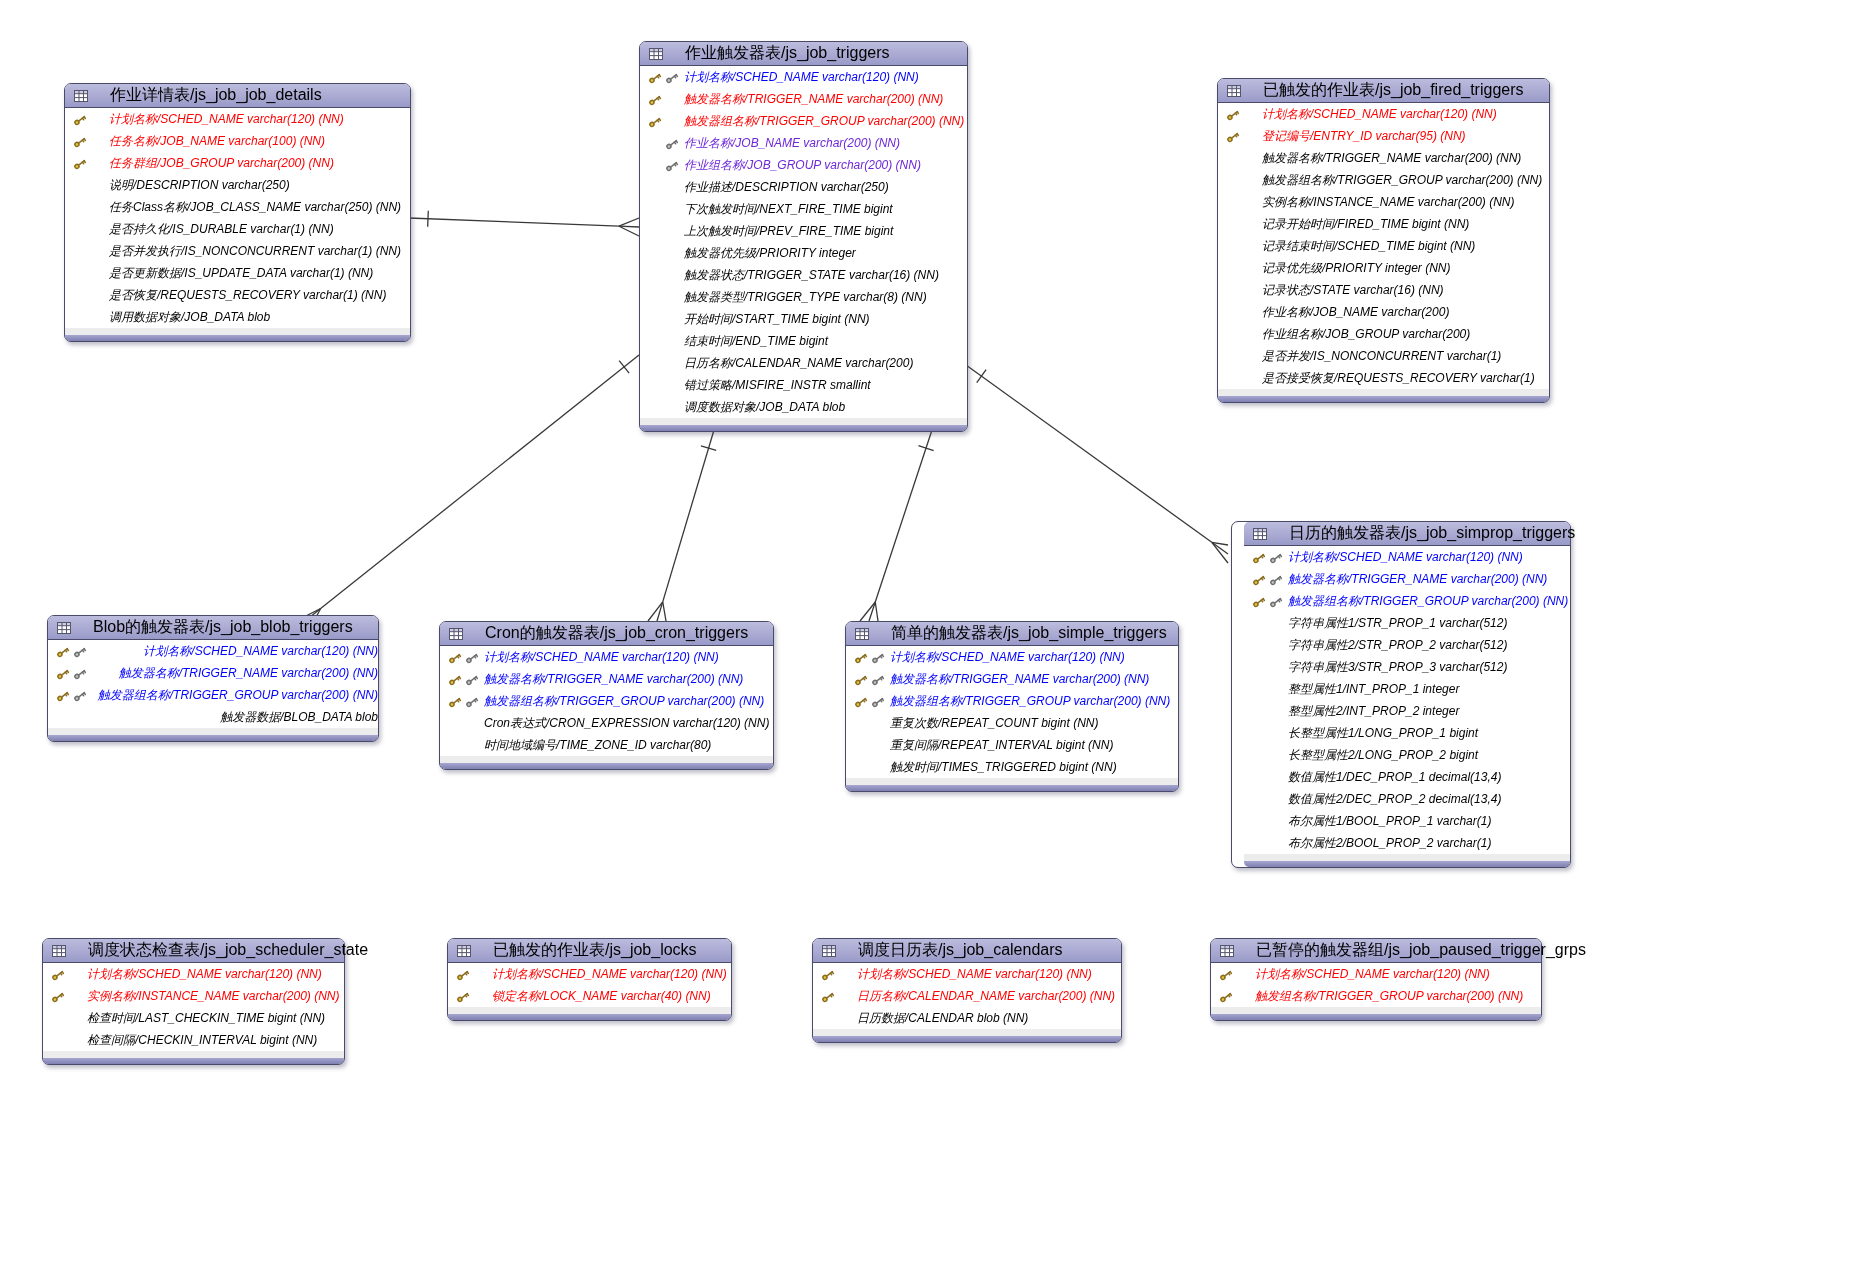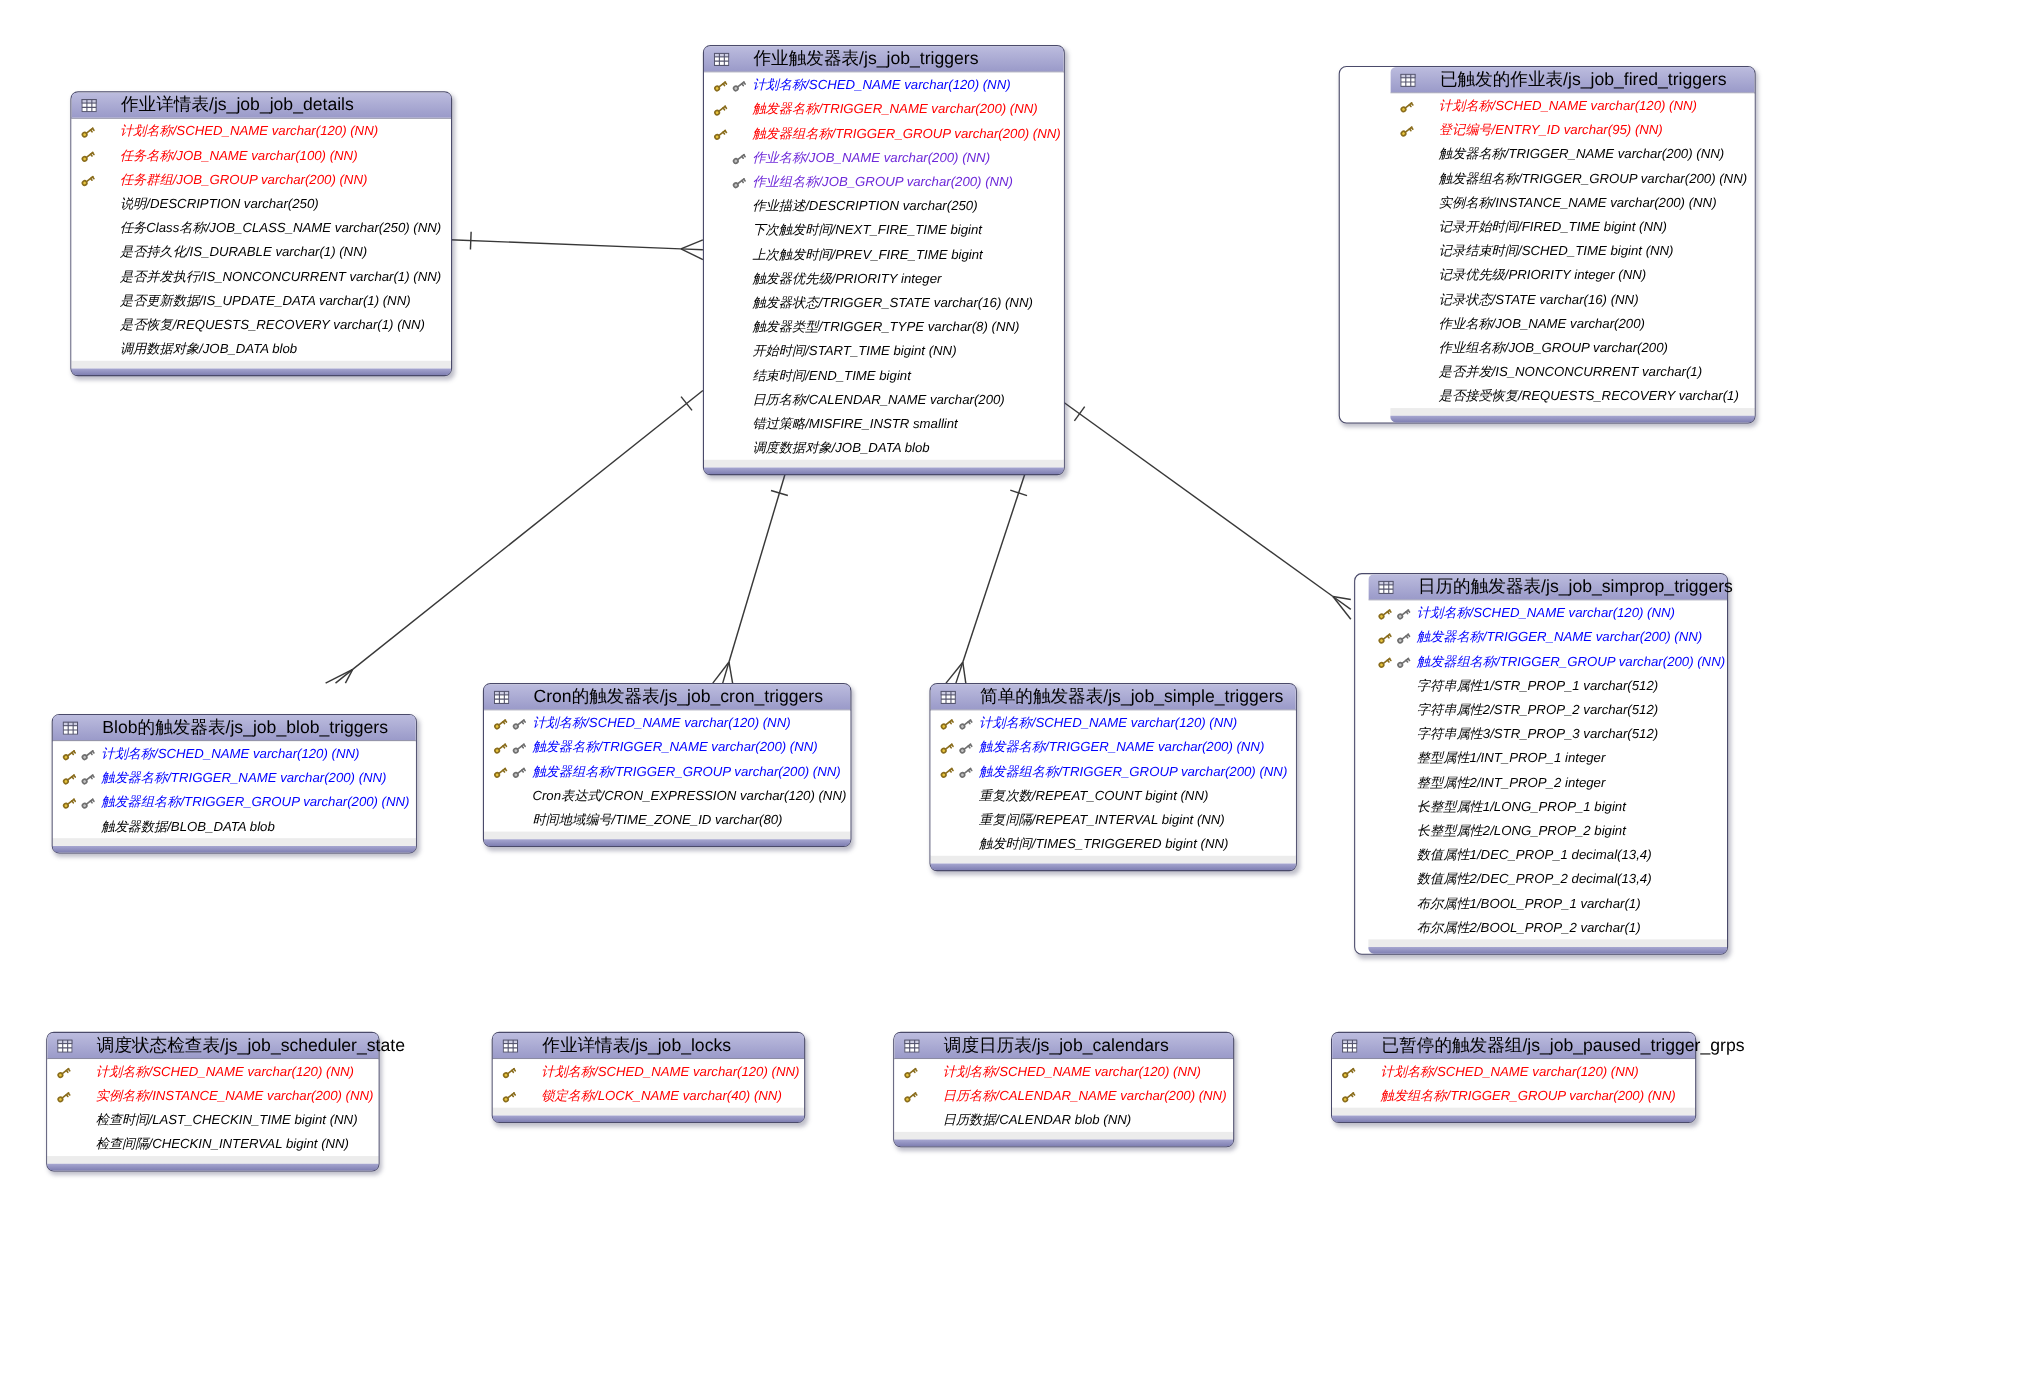--- a/index.html
+++ b/index.html
@@ -193,21 +193,21 @@
           <div class="er-row black"><span>触发器类型/TRIGGER_TYPE varchar(8) (NN)</span></div>
           <div class="er-row black"><span>开始时间/START_TIME bigint (NN)</span></div>
           <div class="er-row black"><span>结束时间/END_TIME bigint</span></div>
           <div class="er-row black"><span>日历名称/CALENDAR_NAME varchar(200)</span></div>
           <div class="er-row black"><span>错过策略/MISFIRE_INSTR smallint</span></div>
           <div class="er-row black"><span>调度数据对象/JOB_DATA blob</span></div>
         </div>
         <div class="er-footer-strip"></div>
         <div class="er-footer-bar"></div>
       </div>
-      <div class="er-table" style="left: 1217px; top: 60px; width: 331px; padding-left: 46px;">
+      <div class="er-table" style="left: 1217px; top: 78px; width: 331px;">
         <div class="er-header">
           <span>
             <svg class="tbl-icon" width="14" height="12" viewBox="0 0 14 12">
               <rect x="0.5" y="0.5" width="13" height="11" fill="#ffffff" stroke="#55556e"></rect>
               <rect x="0.5" y="0.5" width="13" height="3.2" fill="#cdcde2" stroke="#55556e"></rect>
               <line x1="5" y1="0.5" x2="5" y2="11.5" stroke="#55556e"></line>
               <line x1="9.5" y1="0.5" x2="9.5" y2="11.5" stroke="#55556e"></line>
               <line x1="0.5" y1="7.6" x2="13.5" y2="7.6" stroke="#55556e"></line>
             </svg>
           </span>
@@ -312,21 +312,21 @@
           <div class="er-row black"><span>长整型属性1/LONG_PROP_1 bigint</span></div>
           <div class="er-row black"><span>长整型属性2/LONG_PROP_2 bigint</span></div>
           <div class="er-row black"><span>数值属性1/DEC_PROP_1 decimal(13,4)</span></div>
           <div class="er-row black"><span>数值属性2/DEC_PROP_2 decimal(13,4)</span></div>
           <div class="er-row black"><span>布尔属性1/BOOL_PROP_1 varchar(1)</span></div>
           <div class="er-row black"><span>布尔属性2/BOOL_PROP_2 varchar(1)</span></div>
         </div>
         <div class="er-footer-strip"></div>
         <div class="er-footer-bar"></div>
       </div>
-      <div class="er-table" style="left: 47px; top: 649px; width: 330px;">
+      <div class="er-table" style="left: 47px; top: 615px; width: 330px; text-align: right;">
         <div class="er-header">
           <span>
             <svg class="tbl-icon" width="14" height="12" viewBox="0 0 14 12">
               <rect x="0.5" y="0.5" width="13" height="11" fill="#ffffff" stroke="#55556e"></rect>
               <rect x="0.5" y="0.5" width="13" height="3.2" fill="#cdcde2" stroke="#55556e"></rect>
               <line x1="5" y1="0.5" x2="5" y2="11.5" stroke="#55556e"></line>
               <line x1="9.5" y1="0.5" x2="9.5" y2="11.5" stroke="#55556e"></line>
               <line x1="0.5" y1="7.6" x2="13.5" y2="7.6" stroke="#55556e"></line>
             </svg>
           </span>
@@ -554,21 +554,21 @@
         <div class="er-header">
           <span>
             <svg class="tbl-icon" width="14" height="12" viewBox="0 0 14 12">
               <rect x="0.5" y="0.5" width="13" height="11" fill="#ffffff" stroke="#55556e"></rect>
               <rect x="0.5" y="0.5" width="13" height="3.2" fill="#cdcde2" stroke="#55556e"></rect>
               <line x1="5" y1="0.5" x2="5" y2="11.5" stroke="#55556e"></line>
               <line x1="9.5" y1="0.5" x2="9.5" y2="11.5" stroke="#55556e"></line>
               <line x1="0.5" y1="7.6" x2="13.5" y2="7.6" stroke="#55556e"></line>
             </svg>
           </span>
-          <span>作业详情表/js_job_locks</span>
+          <span>已触发的作业表/js_job_locks</span>
         </div>
         <div class="er-rows">
           <div class="er-row red"><span class="key pk"><svg width="14" height="14" viewBox="0 0 14 14">
                 <g transform="rotate(-38 7 7)" fill="none" stroke="#8a6d1d" stroke-width="1.5" stroke-linecap="round">
                   <circle cx="3.1" cy="7" r="2" fill="#e9c63f"></circle>
                   <path d="M5.3 7 H12.6"></path>
                   <path d="M10 7 v2.1"></path>
                   <path d="M12.2 7 v2.1"></path>
                 </g>
               </svg></span><span>计划名称/SCHED_NAME varchar(120) (NN)</span></div>

